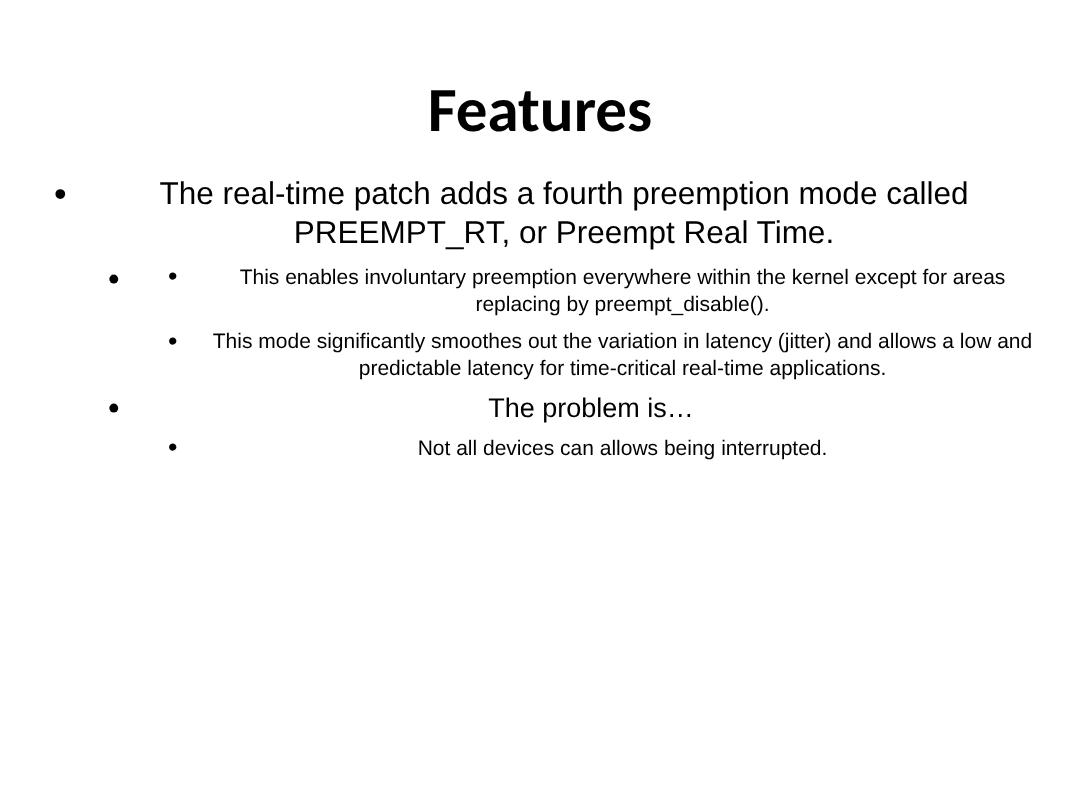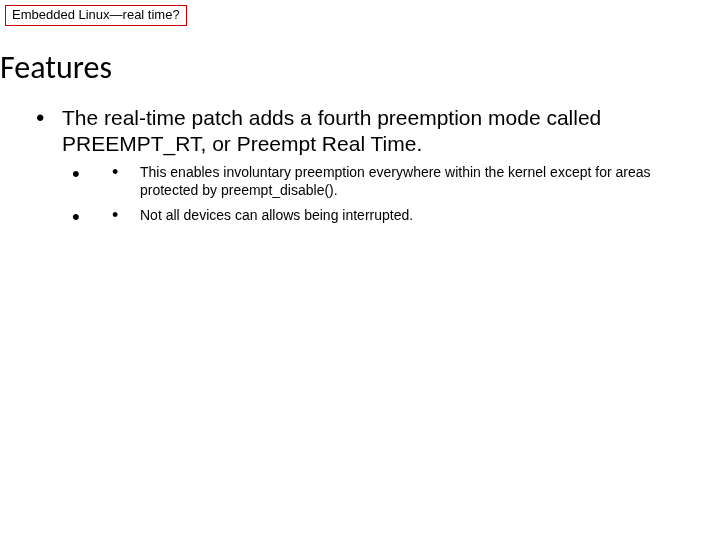--- a/index.html
+++ b/index.html
@@ -21,23 +21,24 @@
     position: absolute;
     top: 5px;
     left: 5px;
     border: 1px solid #c00000;
     padding: 2px 6px 3px 6px;
     font-size: 13px;
     line-height: 1.1;
     font-family: Arial, sans-serif;
   }
   .title {
+    text-align: center;
     font-family: "Calibri", Arial, sans-serif;
-    font-size: 32px;
-    font-weight: 400;
+    font-size: 42px;
+    font-weight: 700;
     padding-top: 48px;
     padding-bottom: 18px;
   }
   ul {
     margin: 0;
     padding: 0;
     list-style: none;
   }
   li {
     position: relative;
@@ -50,20 +51,21 @@
   
   .l1 {
     margin-left: 36px;
     margin-right: 30px;
   }
   .l1 > li {
     font-size: 21px;
     line-height: 1.22;
     padding-left: 26px;
     margin-bottom: 6px;
+    text-align: center;
   }
   .l1 > li::before {
     font-size: 24px;
     top: -2px;
   }
   
   .l2 {
     margin-top: 8px;
   }
   .l2 > li {
@@ -91,36 +93,39 @@
   .l3 > li::before {
     font-size: 18px;
     top: -3px;
   }
 </style>
 </head>
 <body>
 
 <div class="slide">
 
-  <div class="tag">Embedded Linux—real time?</div>
 
   <div class="title">Features</div>
 
   <ul class="l1">
     <li>
       <span>The real-time patch adds a fourth preemption mode called PREEMPT_RT, or Preempt Real Time.</span>
       <ul class="l2">
         <li>
           <ul class="l3">
             <li>
-              <span>This enables involuntary preemption everywhere within the kernel except for areas protected by preempt_disable().</span>
+              <span>This enables involuntary preemption everywhere within the kernel except for areas replacing by preempt_disable().</span>
+            </li>
+            <li>
+              <span>This mode significantly smoothes out the variation in latency (jitter) and allows a low and predictable latency for time-critical real-time applications.</span>
             </li>
           </ul>
         </li>
         <li>
+          <span>The problem is…</span>
           <ul class="l3">
             <li>
               <span>Not all devices can allows being interrupted.</span>
             </li>
           </ul>
         </li>
       </ul>
     </li>
   </ul>
 

